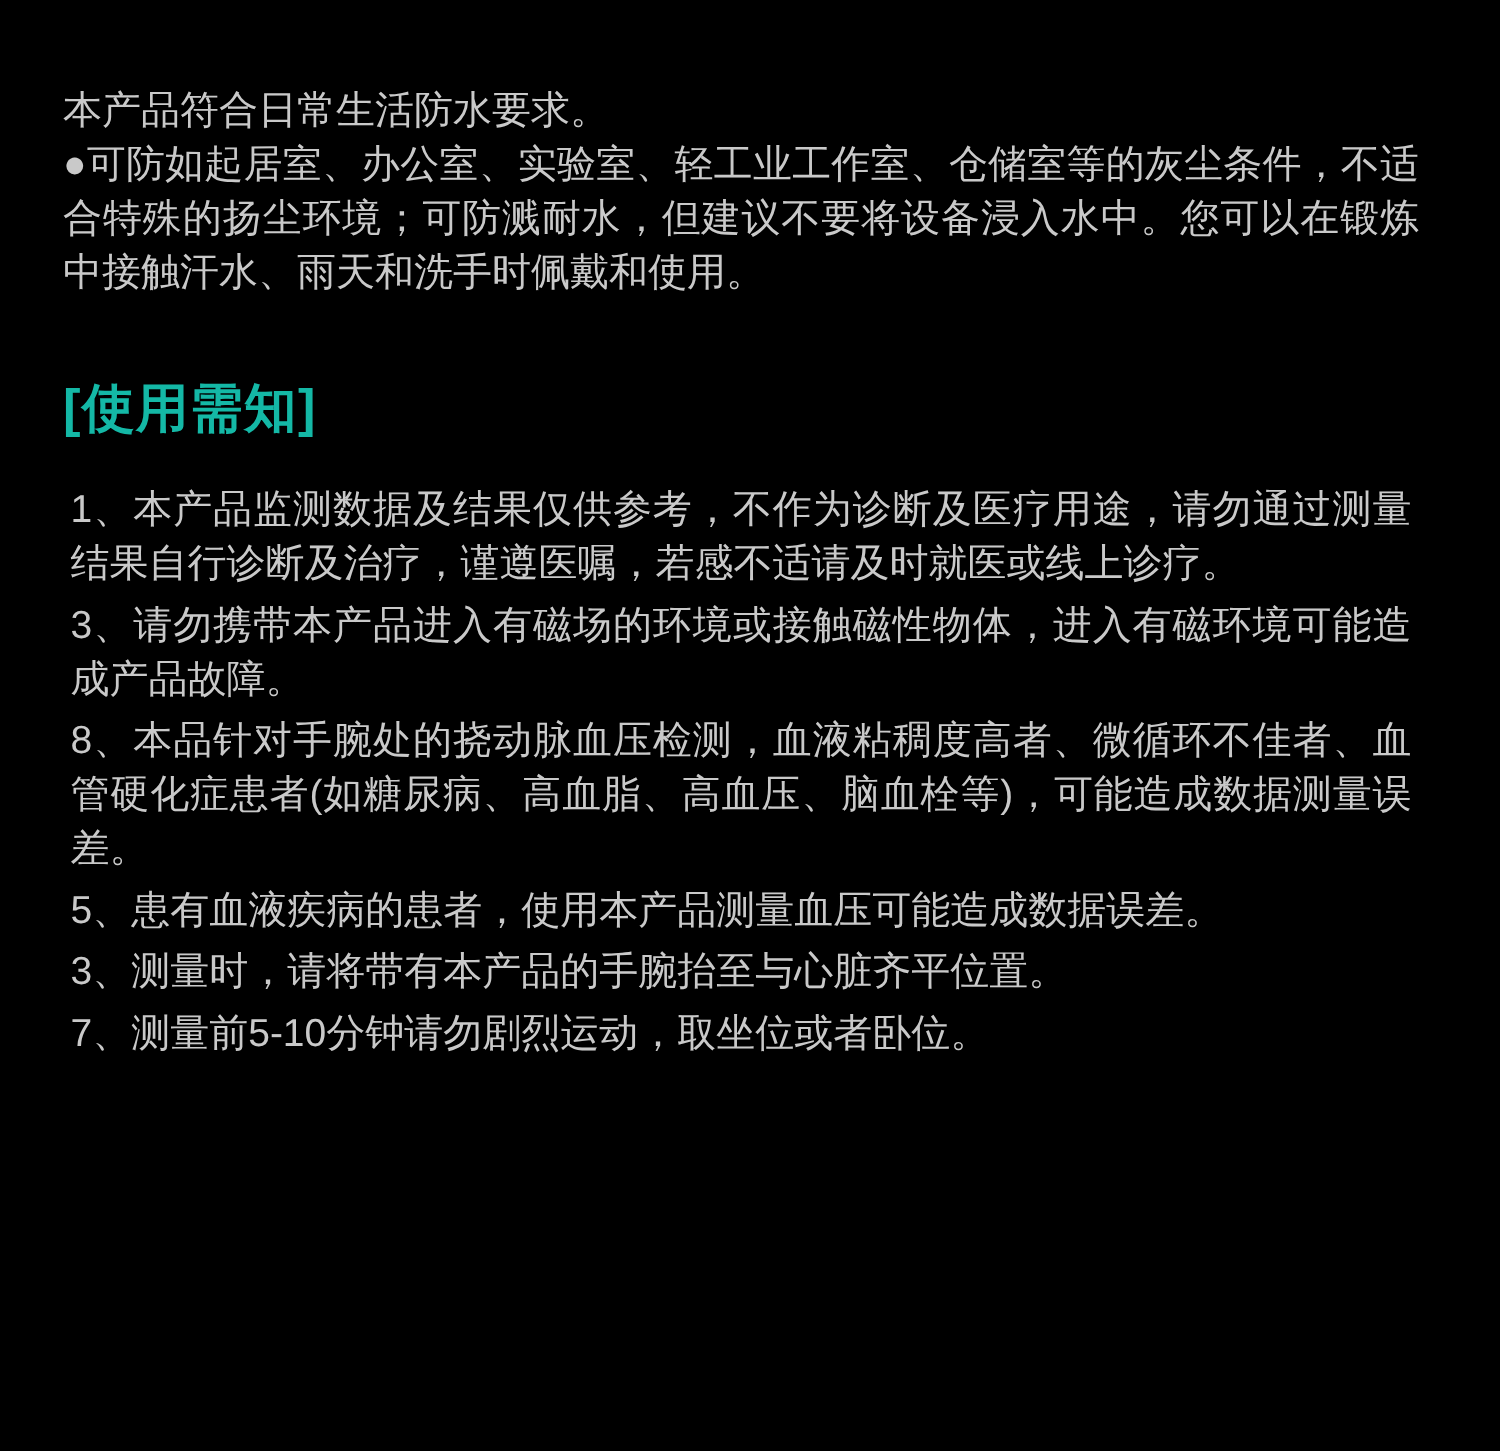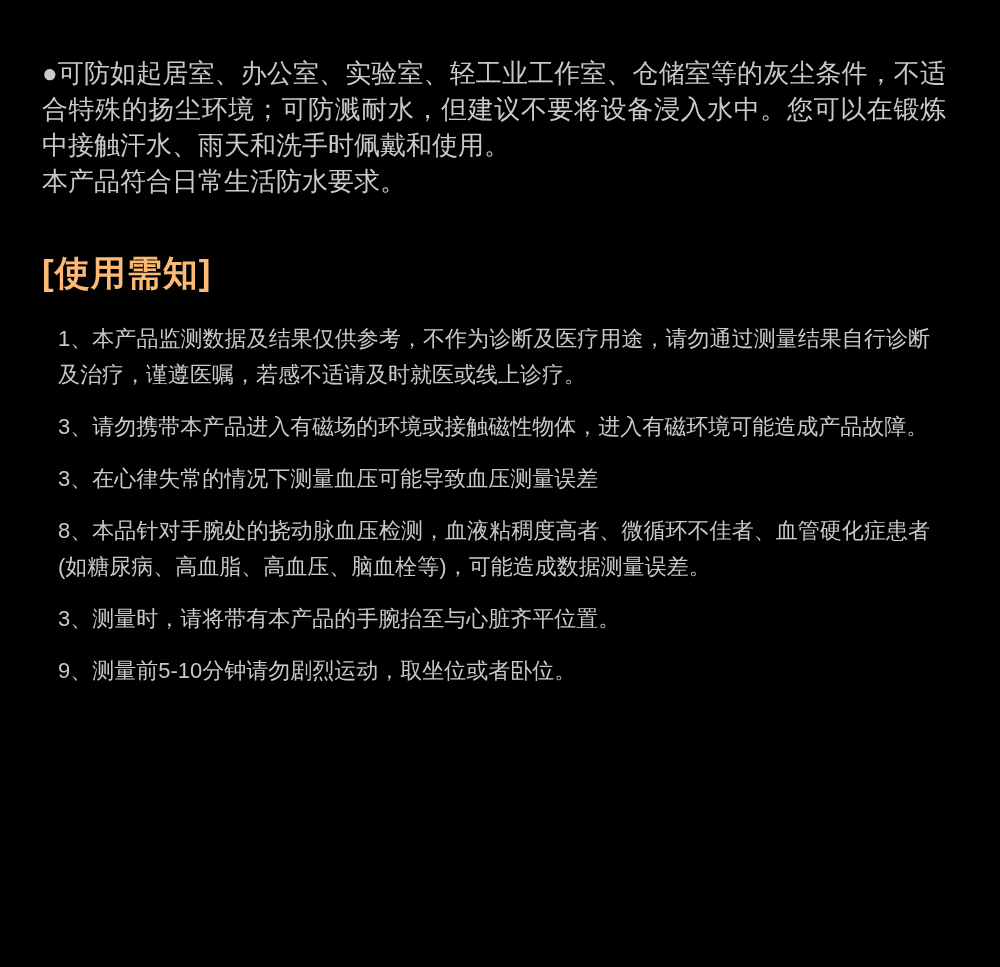--- a/index.html
+++ b/index.html
@@ -24,46 +24,46 @@
     line-height: 36px;
     text-align: justify;
     text-justify: inter-ideograph;
     word-break: break-all;
   }
   .section-heading {
     margin: 52px 0 26px 0;
     font-size: 35px;
     line-height: 44px;
     font-weight: bold;
-    color: #fdba74;
+    color: #14b8a6;
     letter-spacing: 1px;
   }
   .notice-list p {
-    margin: 16px;
-    font-size: 22px;
+    margin: 5px;
+    font-size: 26px;
     line-height: 36px;
     text-align: justify;
     text-justify: inter-ideograph;
     word-break: break-all;
   }
 </style>
 </head>
 <body>
 
 <div class="page">
 
   <section class="body-text">
+    <p>本产品符合日常生活防水要求。</p>
     <p>●可防如起居室、办公室、实验室、轻工业工作室、仓储室等的灰尘条件，不适合特殊的扬尘环境；可防溅耐水，但建议不要将设备浸入水中。您可以在锻炼中接触汗水、雨天和洗手时佩戴和使用。</p>
-    <p>本产品符合日常生活防水要求。</p>
   </section>
 
   <h2 class="section-heading">[使用需知]</h2>
 
   <section class="notice-list">
     <p>1、本产品监测数据及结果仅供参考，不作为诊断及医疗用途，请勿通过测量结果自行诊断及治疗，谨遵医嘱，若感不适请及时就医或线上诊疗。</p>
     <p>3、请勿携带本产品进入有磁场的环境或接触磁性物体，进入有磁环境可能造成产品故障。</p>
-    <p>3、在心律失常的情况下测量血压可能导致血压测量误差</p>
     <p>8、本品针对手腕处的挠动脉血压检测，血液粘稠度高者、微循环不佳者、血管硬化症患者(如糖尿病、高血脂、高血压、脑血栓等)，可能造成数据测量误差。</p>
+    <p>5、患有血液疾病的患者，使用本产品测量血压可能造成数据误差。</p>
     <p>3、测量时，请将带有本产品的手腕抬至与心脏齐平位置。</p>
-    <p>9、测量前5-10分钟请勿剧烈运动，取坐位或者卧位。</p>
+    <p>7、测量前5-10分钟请勿剧烈运动，取坐位或者卧位。</p>
   </section>
 
 </div>
 
 </body></html>

